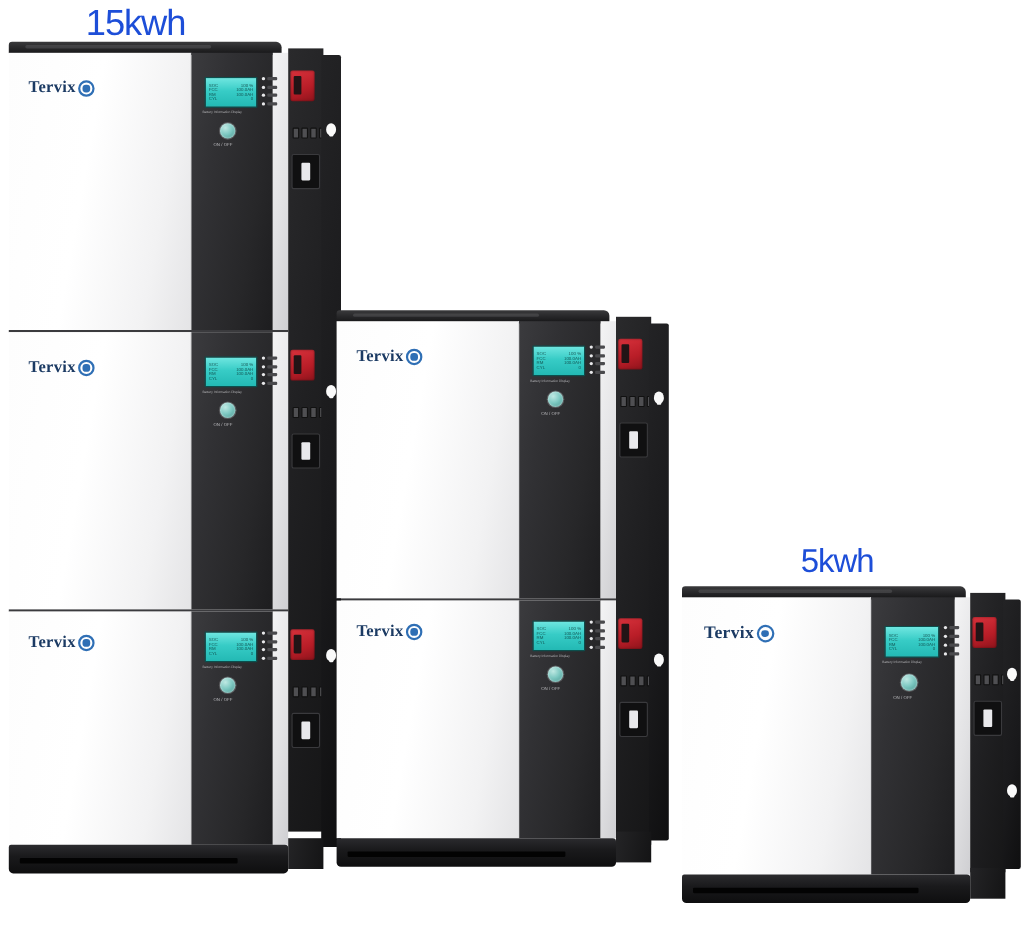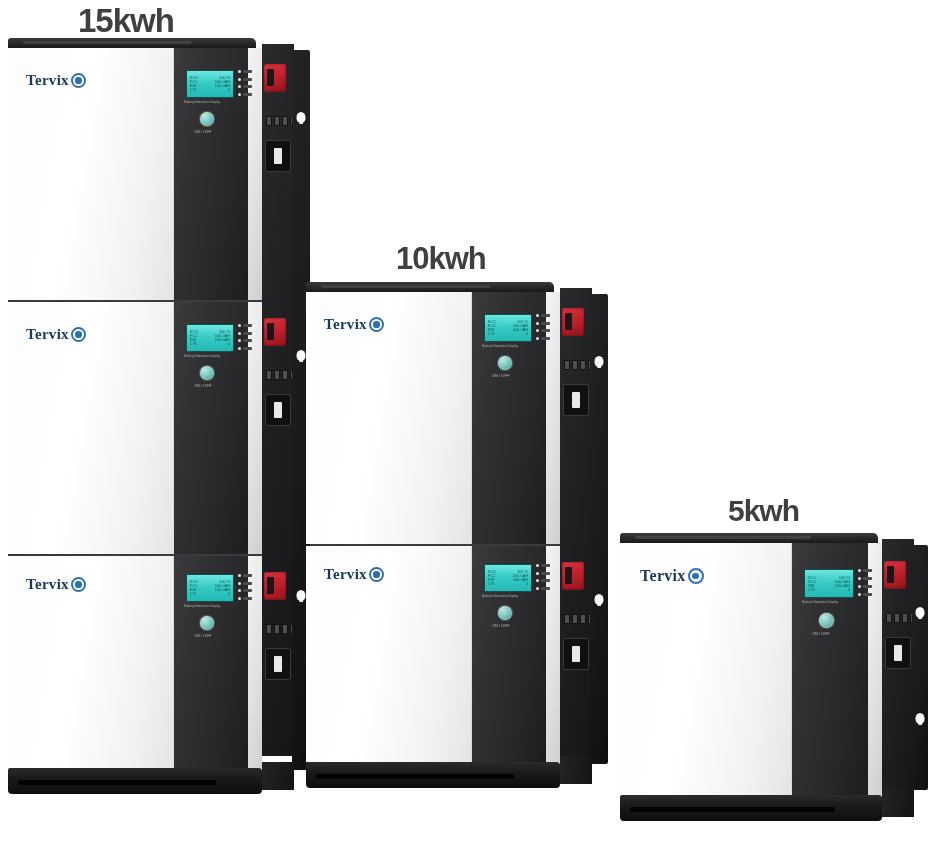--- a/index.html
+++ b/index.html
@@ -2,21 +2,21 @@
 <html><head>
 <meta charset="utf-8">
 <style>
   html,body{margin:0;padding:0;background:#ffffff;}
   body{width:942px;height:843px;position:relative;overflow:hidden;
        font-family:"Liberation Sans",sans-serif;}
 
   .stage{position:absolute;inset:0;background:#ffffff;}
 
   
-  .cap-label{position:absolute;font-weight:bold;color:#404040;
+  .cap-label{position:absolute;font-weight:normal;color:#1d4ed8;
              letter-spacing:-1px;white-space:nowrap;}
   #cap15{left:78px;top:2px;font-size:33px;}
   #cap10{left:396px;top:241px;font-size:31px;}
   #cap5 {left:728px;top:494px;font-size:30px;}
 
   
   .unit{position:absolute;}
 
   
   .top-cap{position:absolute;left:0;top:0;width:100%;height:12px;
@@ -305,21 +305,20 @@
     <div class="bracket" style="left:284px;top:12px;width:18px;height:720px;">
       <span class="keyhole" style="top:62px;width:9px;height:11px;"></span>
       <span class="keyhole" style="top:300px;width:9px;height:11px;"></span>
       <span class="keyhole" style="top:540px;width:9px;height:11px;"></span>
     </div>
 
     <div class="plinth" style="top:730px;height:26px;width:254px;"></div>
     <div class="plinth-side" style="left:254px;top:724px;width:32px;height:28px;"></div>
   </div>
 
-  <div class="cap-label" id="cap10">10kwh</div>
 
   <div class="unit" id="u10" style="left:306px;top:282px;width:290px;height:528px;">
     <div class="top-cap" style="width:248px;"></div>
 
     <div class="module" style="top:10px;height:252px;">
       <div class="mod-white" style="width:166px;"></div>
       <div class="mod-dark" style="left:166px;width:74px;"></div>
       <div class="mod-rightedge" style="left:240px;width:14px;"></div>
 
       <div class="logo" style="left:18px;top:24px;font-size:15px;">

